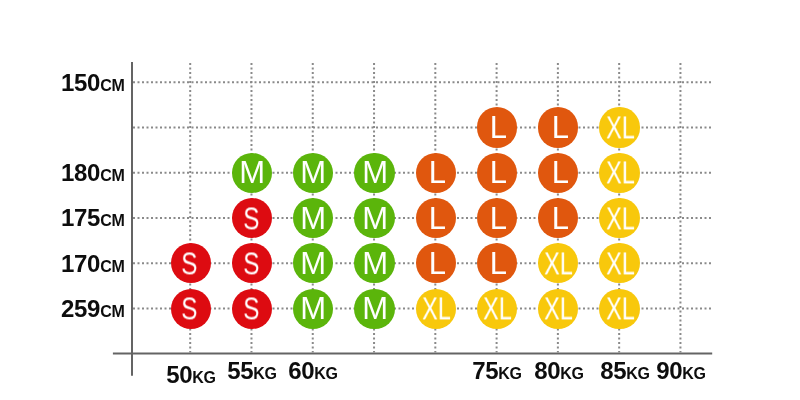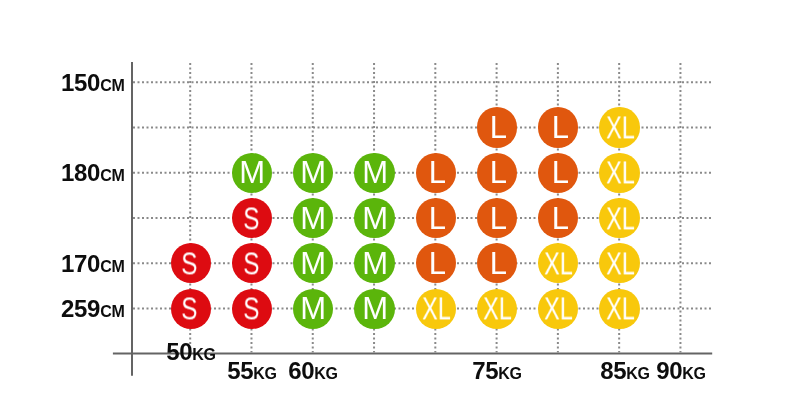--- a/index.html
+++ b/index.html
@@ -58,27 +58,29 @@
         <line x1="435.32" y1="62" x2="435.32" y2="352.6" stroke="#8a8a8a" stroke-width="2" stroke-dasharray="2 2.5" stroke-dashoffset="-1"></line>
         <line x1="496.59999999999997" y1="62" x2="496.59999999999997" y2="352.6" stroke="#8a8a8a" stroke-width="2" stroke-dasharray="2 2.5" stroke-dashoffset="-1"></line>
         <line x1="557.88" y1="62" x2="557.88" y2="352.6" stroke="#8a8a8a" stroke-width="2" stroke-dasharray="2 2.5" stroke-dashoffset="-1"></line>
         <line x1="619.1600000000001" y1="62" x2="619.1600000000001" y2="352.6" stroke="#8a8a8a" stroke-width="2" stroke-dasharray="2 2.5" stroke-dashoffset="-1"></line>
         <line x1="680.44" y1="62" x2="680.44" y2="352.6" stroke="#8a8a8a" stroke-width="2" stroke-dasharray="2 2.5" stroke-dashoffset="-1"></line>
       </g>
   </svg>
 
   <div class="ylabel" style="right: 675.5px; top: 68.55px;"><span>150</span><span class="unit">CM</span></div>
   <div class="ylabel" style="right: 675.5px; top: 159.07px;"><span>180</span><span class="unit">CM</span></div>
+  <div class="ylabel" style="right: 675.5px; top: 204.33px;"><span>175</span><span class="unit">CM</span></div>
   <div class="ylabel" style="right: 675.5px; top: 249.59px;"><span>170</span><span class="unit">CM</span></div>
   <div class="ylabel" style="right: 675.5px; top: 294.85px;"><span>259</span><span class="unit">CM</span></div>
 
-  <div class="xlabel" style="left: 120.9px; top: 338px; width: 140px;"><span>50</span><span class="unit">KG</span></div>
+  <div class="xlabel" style="left: 120.9px; top: 361px; width: 140px;"><span>50</span><span class="unit">KG</span></div>
   <div class="xlabel" style="left: 182.18px; top: 357.1px; width: 140px;"><span>55</span><span class="unit">KG</span></div>
   <div class="xlabel" style="left: 243.46px; top: 357.1px; width: 140px;"><span>60</span><span class="unit">KG</span></div>
   <div class="xlabel" style="left: 427.3px; top: 357.1px; width: 140px;"><span>75</span><span class="unit">KG</span></div>
+  <div class="xlabel" style="left: 488.58px; top: 357.1px; width: 140px;"><span>80</span><span class="unit">KG</span></div>
   <div class="xlabel" style="left: 555px; top: 357.1px; width: 140px;"><span>85</span><span class="unit">KG</span></div>
   <div class="xlabel" style="left: 611.14px; top: 357.1px; width: 140px;"><span>90</span><span class="unit">KG</span></div>
 
   <div class="bubble" style="left: 476.9px; top: 107.46px; width: 40.2px; height: 40.2px; background: rgb(224, 87, 14); color: rgb(255, 255, 255);">
       <span style="transform: translate(1.8px, -0.1px) scaleX(1);">L</span>
     </div>
   <div class="bubble" style="left: 538.18px; top: 107.46px; width: 40.2px; height: 40.2px; background: rgb(224, 87, 14); color: rgb(255, 255, 255);">
       <span style="transform: translate(1.8px, -0.1px) scaleX(1);">L</span>
     </div>
   <div class="bubble" style="left: 599.46px; top: 107.46px; width: 40.2px; height: 40.2px; background: rgb(248, 200, 12); color: rgb(255, 255, 255);">

